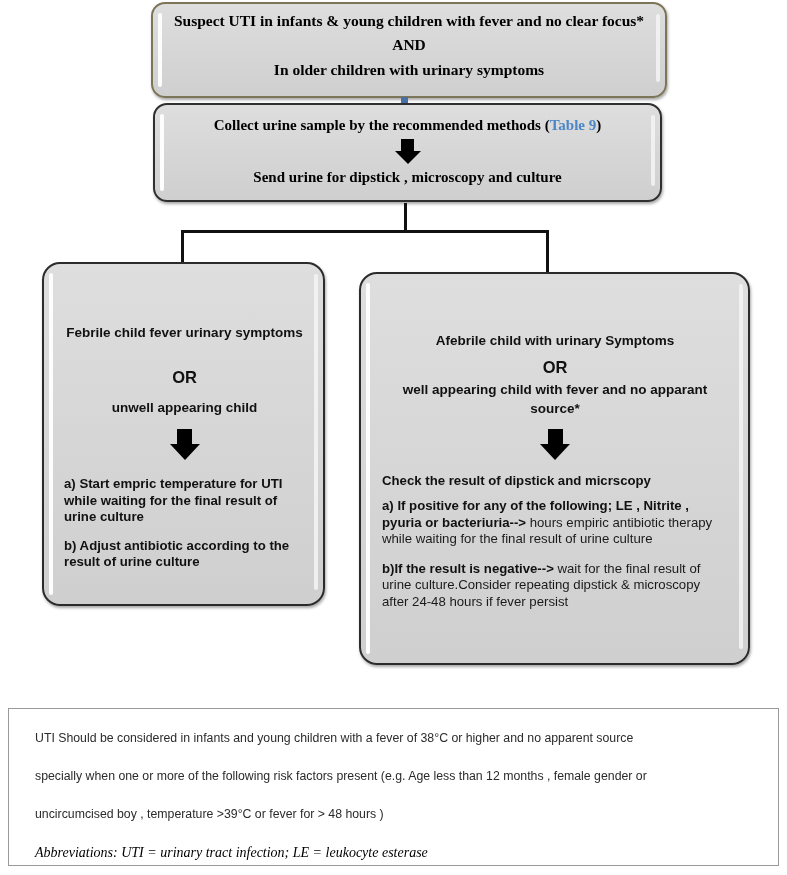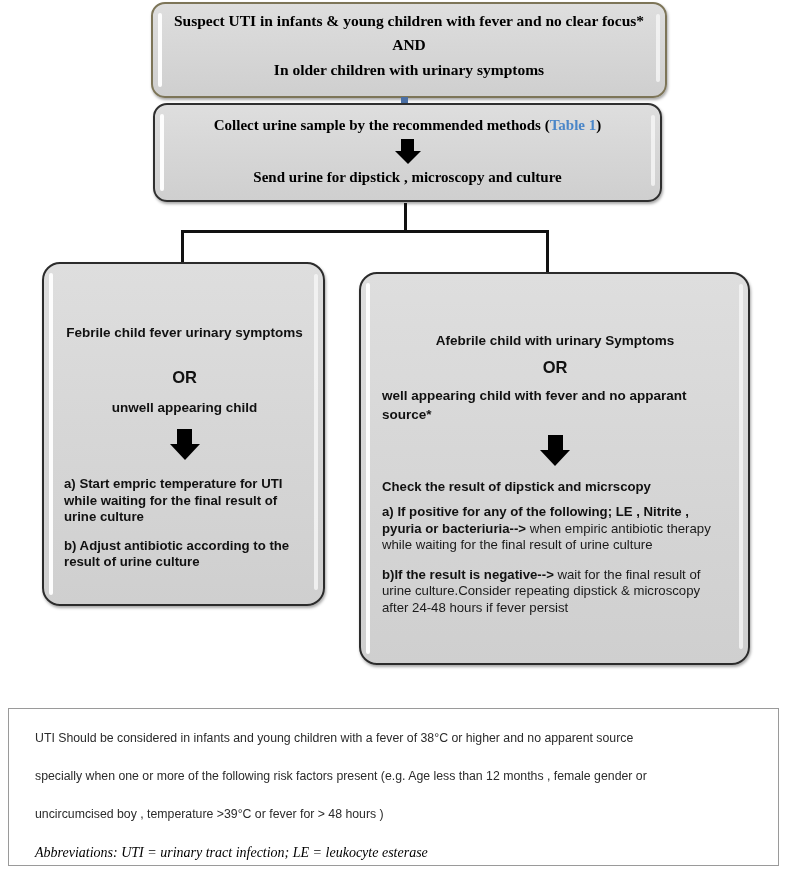--- a/index.html
+++ b/index.html
@@ -145,21 +145,21 @@
   .fb-or    { font-size: 16.5px; text-align: center; margin-top: 26px; }
   .fb-line2 { font-size: 13.5px; text-align: center; margin-top: 13px; }
   .fb-arrow { margin-top: 14px; }
   .fb-a     { font-size: 13.2px; line-height: 16.5px; margin-top: 16px; text-align: left; }
   .fb-b     { font-size: 13.2px; line-height: 16.5px; margin-top: 12px; text-align: left; }
 
   
   #box-afebrile .node-inner { padding: 58px 20px 0 21px; }
   .af-line1 { font-size: 13.5px; text-align: center; line-height: 18px; }
   .af-or    { font-size: 16.5px; text-align: center; margin-top: 8px; }
-  .af-line2 { font-size: 13.5px; margin-top: 9px; line-height: 19px; }
+  .af-line2 { font-size: 13.5px; text-align: center; margin-top: 3px; line-height: 19px; }
   .af-arrow { margin-top: 11px; }
   .af-check { font-size: 13.2px; margin-top: 13px; text-align: left; }
   .af-a     { font-size: 13.2px; line-height: 16.5px; margin-top: 10px; text-align: left; }
   .af-b     { font-size: 13.2px; line-height: 16.5px; margin-top: 13px; text-align: left; }
 
   
   .conn {
     position: absolute;
     background: #111111;
   }
@@ -212,21 +212,21 @@
       <div class="serif-bold t-suspect-1">Suspect UTI in infants &amp; young children with fever and no clear focus*</div>
       <div class="serif-bold t-and">AND</div>
       <div class="serif-bold t-suspect-2">In older children with urinary symptoms</div>
     </div>
   </div>
 
   <div id="conn-dot"></div>
 
   <div class="node" id="box-collect">
     <div class="node-inner">
-      <div class="serif-bold t-collect-1"><span>Collect urine sample by the recommended methods (</span><span class="tbl-ref">Table 1</span><span>)</span></div>
+      <div class="serif-bold t-collect-1"><span>Collect urine sample by the recommended methods (</span><span class="tbl-ref">Table 9</span><span>)</span></div>
       <div class="arrow-wrap" style="margin-top:4px;">
         <div class="arrow-shaft" style="width:13px;height:12px;"></div>
         <div class="arrow-head" style="border-left-width:13px;border-right-width:13px;border-top-width:13px;"></div>
       </div>
       <div class="serif-bold t-collect-2">Send urine for dipstick , microscopy and culture</div>
     </div>
   </div>
 
   <div class="conn" id="conn-stem"></div>
   <div class="conn" id="conn-bar"></div>
@@ -250,21 +250,21 @@
   <div class="node" id="box-afebrile">
     <div class="node-inner">
       <div class="sans-bold af-line1">Afebrile child with urinary Symptoms</div>
       <div class="sans-bold af-or">OR</div>
       <div class="sans-bold af-line2">well appearing child with fever and no apparant source*</div>
       <div class="arrow-wrap af-arrow">
         <div class="arrow-shaft"></div>
         <div class="arrow-head"></div>
       </div>
       <div class="sans-bold af-check">Check the result of dipstick and micrscopy</div>
-      <div class="af-a"><span class="sans-bold">a) If positive for any of the following; LE , Nitrite , pyuria or bacteriuria--&gt;</span><span class="sans-reg"> when empiric antibiotic therapy while waiting for the final result of urine culture</span></div>
+      <div class="af-a"><span class="sans-bold">a) If positive for any of the following; LE , Nitrite , pyuria or bacteriuria--&gt;</span><span class="sans-reg"> hours empiric antibiotic therapy while waiting for the final result of urine culture</span></div>
       <div class="af-b"><span class="sans-bold">b)If the result is negative--&gt;</span><span class="sans-reg"> wait for the final result of urine culture.Consider repeating dipstick &amp; microscopy after 24-48 hours if fever persist</span></div>
     </div>
   </div>
 
 </div>
 
 <div id="footnote">
   <div class="fn-line">UTI Should be considered in infants and young children with a fever of 38°C or higher and  no apparent source</div>
   <div class="fn-line">specially when one or more  of the following risk factors present (e.g. Age less than 12 months , female gender or</div>
   <div class="fn-line">uncircumcised boy , temperature &gt;39°C or  fever for &gt; 48 hours )</div>

